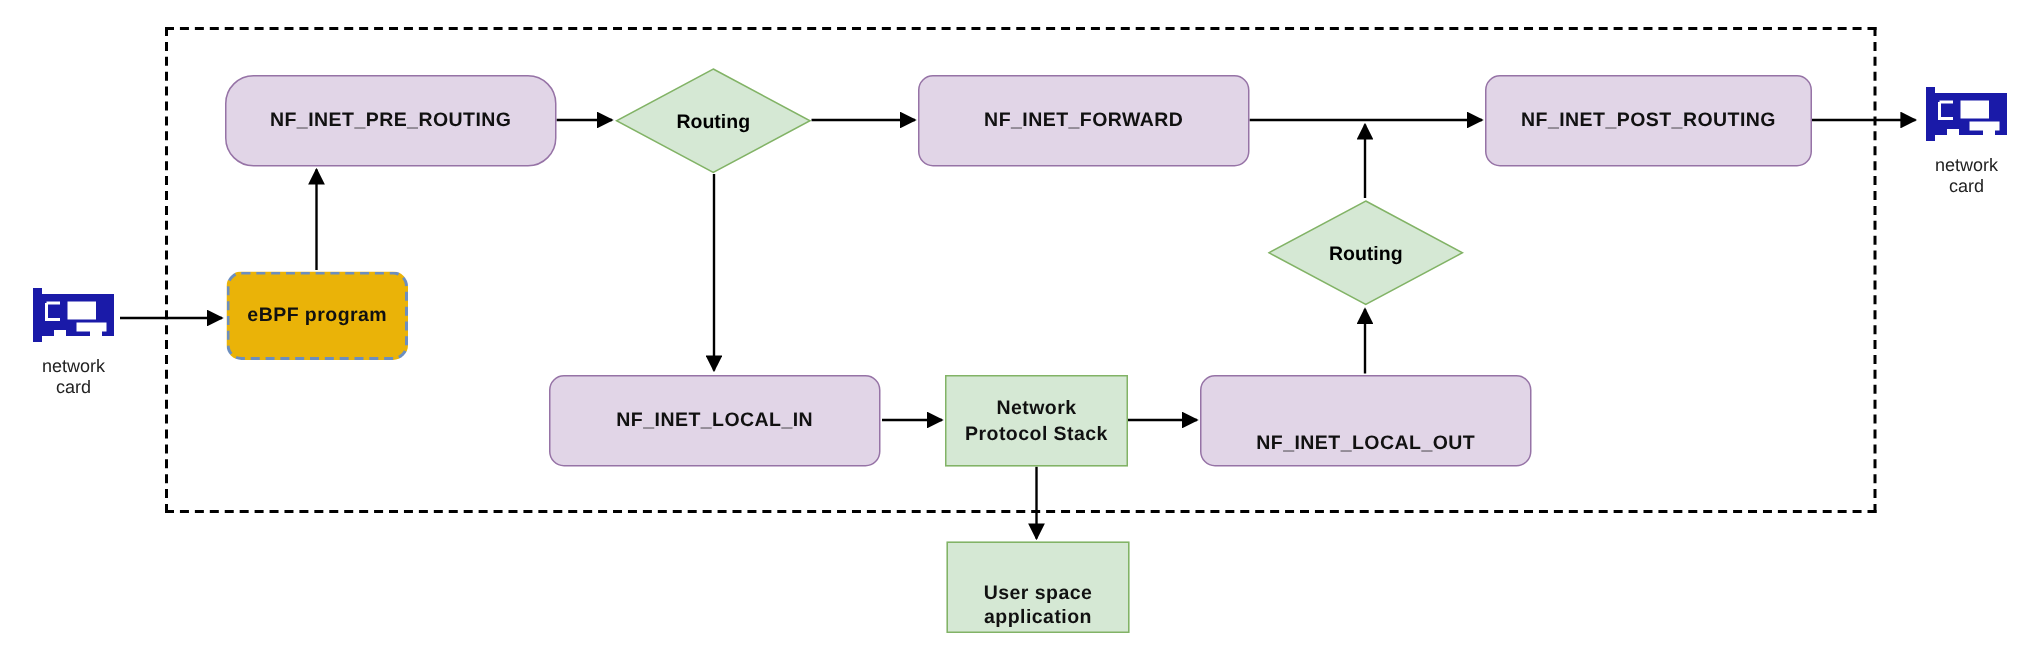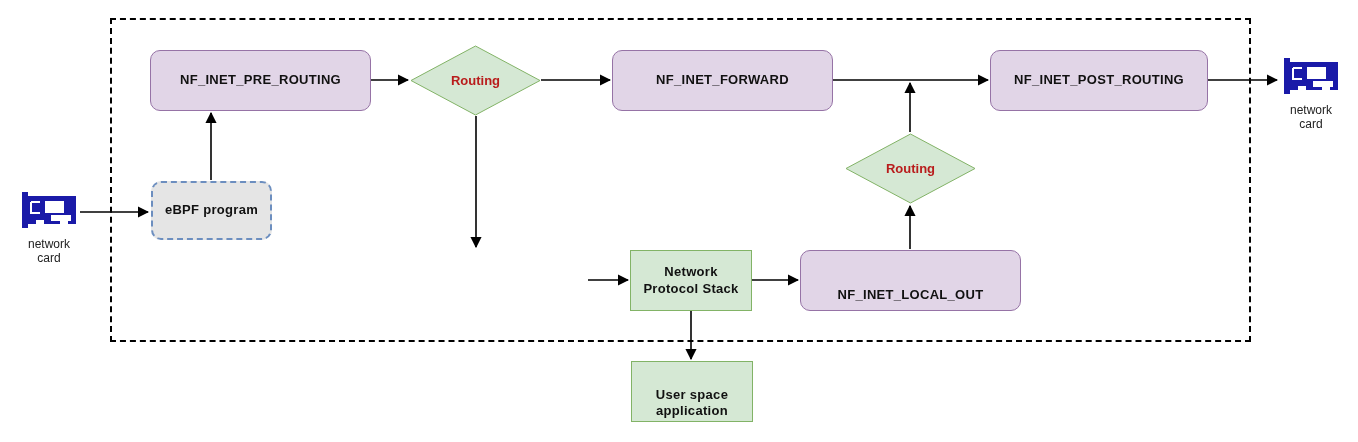--- a/index.html
+++ b/index.html
@@ -45,21 +45,21 @@
   .nf-node {
     background: #e1d5e7;
     border: 1px solid #9673a6;
     border-radius: 10px;
   }
   .green-node {
     background: #d5e8d4;
     border: 1px solid #82b366;
   }
   .ebpf-node {
-    background: #e5e5e5;
+    background: #eab308;
     border: 2px dashed #6c8ebf;
     border-radius: 10px;
   }
 
   
   .diamond-wrap {
     position: absolute;
   }
   .diamond-wrap svg {
     position: absolute;
@@ -71,21 +71,21 @@
     position: absolute;
     left: 0;
     top: 0;
     width: 100%;
     height: 100%;
     display: flex;
     align-items: center;
     justify-content: center;
     font-size: 13px;
     font-weight: bold;
-    color: #b91c1c;
+    color: #000000;
   }
 
   
   .netcard {
     position: absolute;
     display: flex;
     flex-direction: column;
     align-items: center;
   }
   .netcard svg { display: block; }
@@ -157,21 +157,21 @@
       <path d="M13 12 H22 M13 12 V23 H22" stroke="#ffffff" stroke-width="2" fill="none"></path>
     </svg>
     <div class="netcard-label" style="white-space:pre-line;">network
 card</div>
   </div>
 
   <div class="node ebpf-node" style="left:151px; top:181px; width:121px; height:59px;">
     <span style="white-space:pre-line;">eBPF program</span>
   </div>
 
-  <div class="node nf-node" style="left:150px; top:50px; width:221px; height:61px;">
+  <div class="node nf-node" style="left:150px; top:50px; width:221px; height:61px;border-radius:19px;">
     <span style="white-space:pre-line;">NF_INET_PRE_ROUTING</span>
   </div>
 
   <div class="diamond-wrap" style="left:410px; top:45px; width:131px; height:71px;">
     <svg width="131" height="71" viewBox="0 0 131 71" xmlns="http://www.w3.org/2000/svg">
       <polygon points="65.5,1 130,35.5 65.5,70 1,35.5" fill="#d5e8d4" stroke="#82b366" stroke-width="1"></polygon>
     </svg>
     <div class="diamond-label">Routing</div>
   </div>
 
@@ -194,20 +194,23 @@
 card</div>
   </div>
 
   <div class="diamond-wrap" style="left:845px; top:133px; width:131px; height:71px;">
     <svg width="131" height="71" viewBox="0 0 131 71" xmlns="http://www.w3.org/2000/svg">
       <polygon points="65.5,1 130,35.5 65.5,70 1,35.5" fill="#d5e8d4" stroke="#82b366" stroke-width="1"></polygon>
     </svg>
     <div class="diamond-label">Routing</div>
   </div>
 
+  <div class="node nf-node" style="left:366px; top:250px; width:221px; height:61px;">
+    <span style="white-space:pre-line;">NF_INET_LOCAL_IN</span>
+  </div>
 
   <div class="node green-node" style="left:630px; top:250px; width:122px; height:61px;">
     <span style="white-space:pre-line;">Network
 Protocol Stack</span>
   </div>
 
   <div class="node nf-node" style="left:800px; top:250px; width:221px; height:61px;">
     <span style="white-space:pre-line;margin-top:29px;">NF_INET_LOCAL_OUT</span>
   </div>
 

